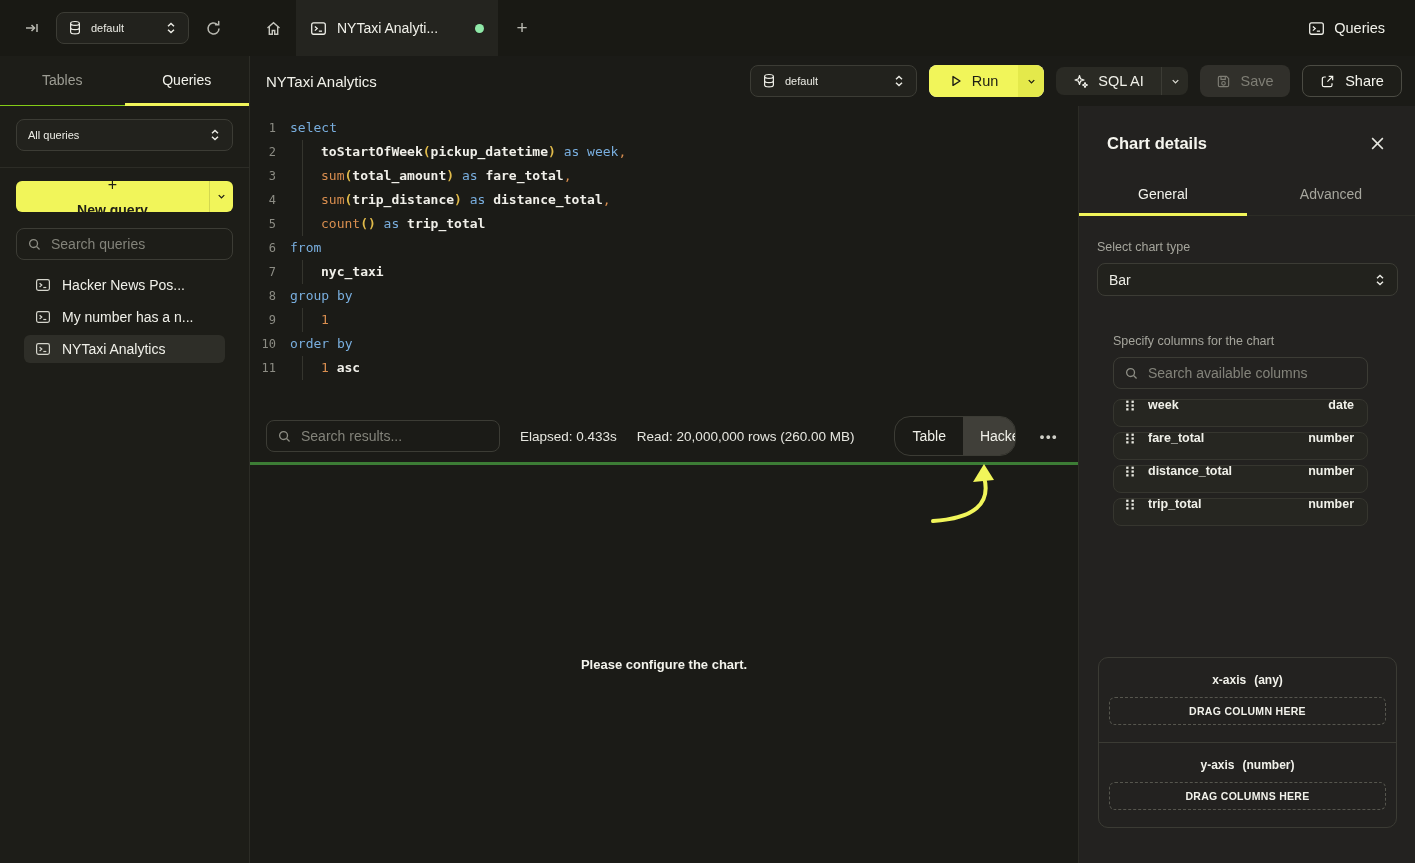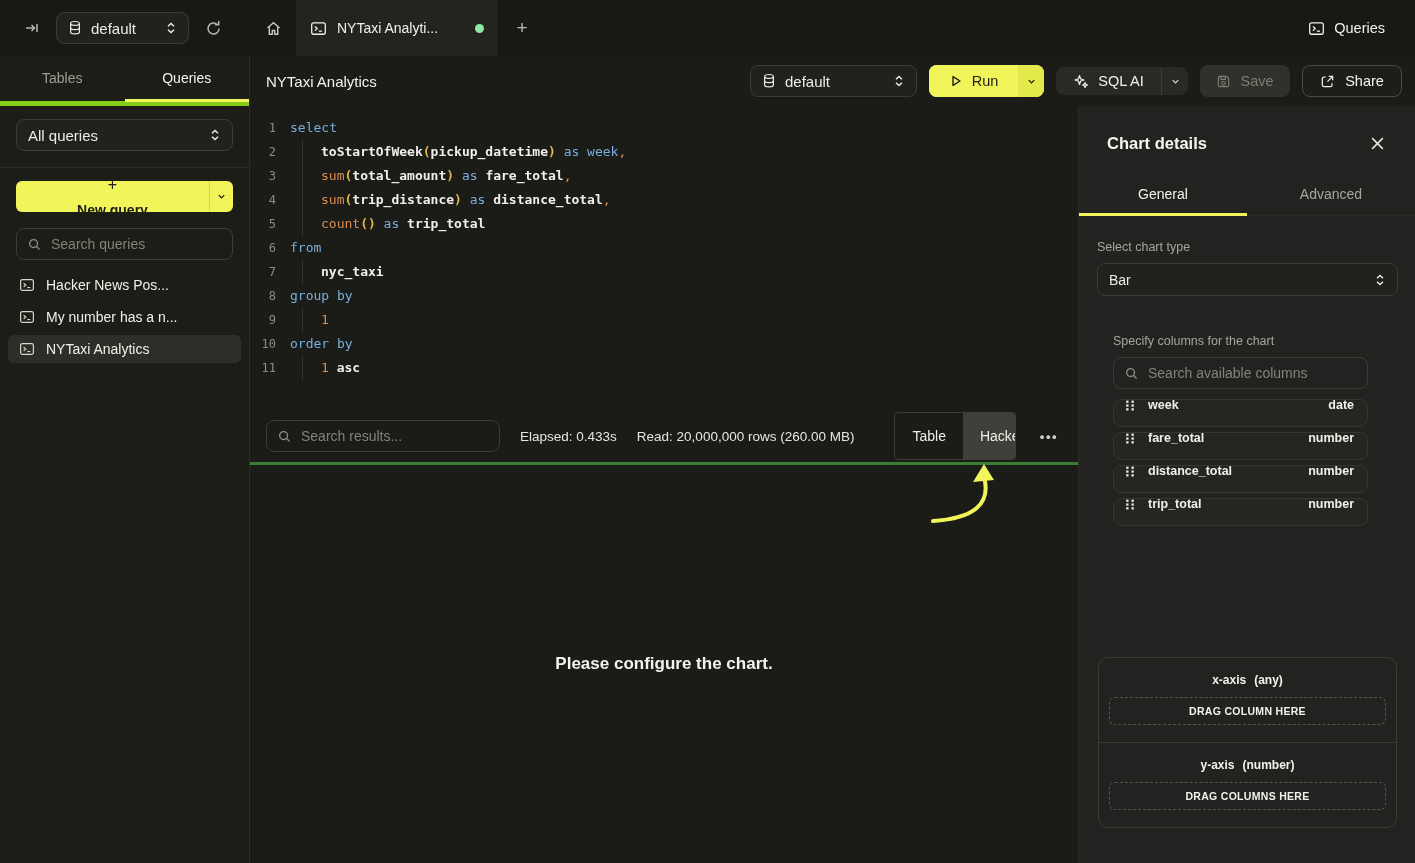--- a/index.html
+++ b/index.html
@@ -14,51 +14,51 @@
     --code-num:#d98e4f;
   }
   *{box-sizing:border-box;margin:0;padding:0}
   body{background:#101010;font-family:"Liberation Sans",sans-serif;-webkit-font-smoothing:antialiased}
   .app{position:relative;width:1415px;height:863px;background:#1b1b17;color:#ededе6;color:#ede6;color:#edede6;overflow:hidden;display:flex;flex-direction:column}
 
   
   .topbar{height:56px;flex:none;background:#191914;display:flex;align-items:stretch}
   .topbar-left{width:250px;flex:none;display:flex;align-items:center;gap:10px;padding:0 14px 0 18px}
   .icon-btn{background:none;border:none;color:#b9b9b1;display:flex;align-items:center;justify-content:center;width:28px;height:28px;cursor:pointer}
-  .select{display:flex;align-items:center;gap:9px;border:1px solid #3c3c35;border-radius:8px;background:#22221d;background:#22221d;height:32px;padding:0 11px;color:#ecece5;font-size:15px;cursor:pointer}
+  .select{display:flex;align-items:center;gap:9px;border:1px solid #3c3c35;border-radius:8px;background:#22221d;background:#22221d;height:32px;padding:0 11px;color:#ecece5;font-size:11px;cursor:pointer}
   .select .grow{flex:1}
   .db-select{width:133px}
   .topbar-right{flex:1;display:flex;align-items:stretch}
   .home-btn{width:46px;align-self:stretch;height:auto;color:#c7c7bf}
   .editor-tab{width:202px;background:#24241f;display:flex;align-items:center;gap:10px;padding:0 14px;font-size:14px;color:#f1f1ea;cursor:pointer}
   .editor-tab .label{flex:1;white-space:nowrap;overflow:hidden}
   .dot{width:9px;height:9px;border-radius:50%;background:var(--dot-green);flex:none}
   .newtab-btn{width:48px;background:none;border:none;color:#b9b9b1;font-size:19px;cursor:pointer}
   .topbar-spacer{flex:1}
   .queries-btn{display:flex;align-items:center;gap:9px;background:none;border:none;color:#f1f1ea;font-size:14.5px;padding:0 30px 0 12px;cursor:pointer}
 
   
   .body{flex:1;display:flex;min-height:0}
 
   
   .sidebar{width:250px;flex:none;background:#1d1d18;border-right:1px solid #2c2c26;display:flex;flex-direction:column}
-  .side-tabs{height:50px;flex:none;display:flex;border-bottom:5px solid #84cc16}
+  .side-tabs{height:50px;flex:none;display:flex;border-bottom:1px solid #84cc16}
   .side-tab{flex:1;display:flex;align-items:center;justify-content:center;font-size:14px;color:#9d9d94;cursor:pointer;border-bottom:3px solid transparent;margin-bottom:-1px}
   .side-tab.active{color:#f3f3ec;border-bottom-color:var(--accent-yellow)}
   .side-filter{padding:13px 16px 16px;border-bottom:1px solid #2c2c26}
   .side-actions{padding:13px 16px 0}
   .new-query{display:flex;align-items:stretch;height:31px;width:100%;border:none;border-radius:6px;overflow:hidden;background:var(--accent-yellow);cursor:pointer;font-family:inherit}
   .new-query .main{flex:1;display:flex;align-items:center;justify-content:center;gap:8px;color:#202016;font-size:14px;font-weight:600}
   .new-query .plus{font-size:16px;font-weight:400}
   .new-query .caret{width:24px;display:flex;align-items:center;justify-content:center;color:#202016;border-left:1px solid rgba(0,0,0,0.12)}
   .search-box{display:flex;align-items:center;gap:9px;height:32px;border:1px solid #3c3c35;border-radius:8px;padding:0 10px;color:#8d8d84}
   .search-box input{flex:1;background:none;border:none;outline:none;color:#ececе5;color:#ececE5;color:#ecece5;font-size:14px;font-family:inherit;min-width:0}
   .search-box input::placeholder{color:#83837a}
   .side-search{margin-top:16px}
-  .query-list{padding:11px 8px;display:flex;flex-direction:column;gap:4px}
+  .query-list{padding:11px 24px;display:flex;flex-direction:column;gap:4px}
   .query-item{display:flex;align-items:center;gap:11px;height:28px;padding:0 11px;border-radius:6px;font-size:14px;color:#f0f0e9;cursor:pointer}
   .query-item.active{background:#2e2e28}
   .query-item svg{flex:none;color:#d5d5cc}
 
   
   .main{flex:1;display:flex;flex-direction:column;min-width:0}
   .toolbar{height:50px;flex:none;display:flex;align-items:center;padding:0 13px 0 16px;gap:12px}
   .doc-title{font-size:15px;color:#f1f1ea;flex:1;white-space:nowrap}
   .tb-select{width:167px;height:32px}
   .run-btn{display:flex;align-items:stretch;height:32px;width:115px;border:none;border-radius:8px;overflow:hidden;cursor:pointer;font-family:inherit}
@@ -84,30 +84,30 @@
   .tok-id{color:var(--code-id);font-weight:700}
   .tok-paren{color:var(--code-paren);font-weight:700}
   .tok-punc{color:var(--code-fn)}
   .tok-num{color:var(--code-num)}
 
   
   .results-bar{height:52px;flex:none;display:flex;align-items:center;padding:0 16px;gap:20px}
   .results-search{width:234px;flex:none}
   .stat{font-size:13.5px;color:#e6e6df;white-space:nowrap}
   .rb-spacer{flex:1}
-  .view-toggle{display:flex;border:1px solid #3c3c35;border-radius:4px;overflow:hidden;height:48px}
+  .view-toggle{display:flex;border:1px solid #3c3c35;border-radius:16px;overflow:hidden;height:40px}
   .view-seg{display:flex;align-items:center;padding:0 17px;font-size:14px;color:#f0f0e9;cursor:pointer}
   .view-seg.active{background:#403f39;font-weight:500}
   .more-btn{color:#cfcfc7;letter-spacing:1.5px;font-size:13px;font-weight:700;background:none;border:none;cursor:pointer;padding:0 4px}
 
   .green-divider{height:3px;flex:none;background:var(--line-green)}
 
   
   .chart-empty{flex:1;position:relative;display:flex;align-items:center;justify-content:center}
-  .chart-msg{font-size:17px;font-weight:700;color:#f3f3ec}
+  .chart-msg{font-size:13px;font-weight:700;color:#f3f3ec}
   .hint-arrow{position:absolute;left:655px;top:-2px;pointer-events:none}
 
   
   .chart-panel{width:337px;flex:none;background:#232220;border-left:1px solid #2c2c26;display:flex;flex-direction:column}
   .panel-header{flex:none;display:flex;align-items:center;justify-content:space-between;padding:27px 28px 21px}
   .panel-title{font-size:16.5px;font-weight:700;color:#f5f5ee}
   .panel-close{background:none;border:none;color:#e8e8e1;cursor:pointer;display:flex;width:20px;height:20px;align-items:center;justify-content:center}
   .panel-tabs{flex:none;height:42px;display:flex;border-bottom:1px solid #2c2c26}
   .panel-tab{flex:1;display:flex;align-items:center;justify-content:center;font-size:14px;color:#a6a69d;cursor:pointer;border-bottom:3px solid transparent;margin-bottom:-1px}
   .panel-tab.active{color:#f3f3ec;border-bottom-color:var(--accent-yellow)}

